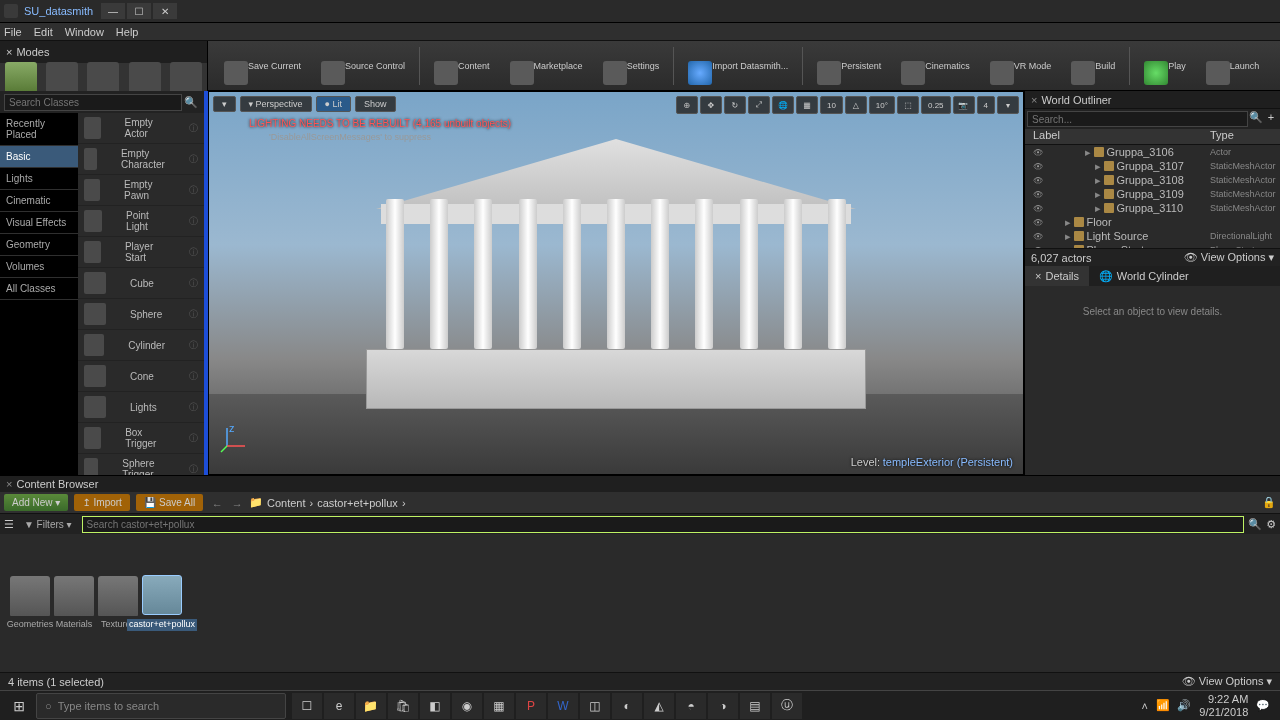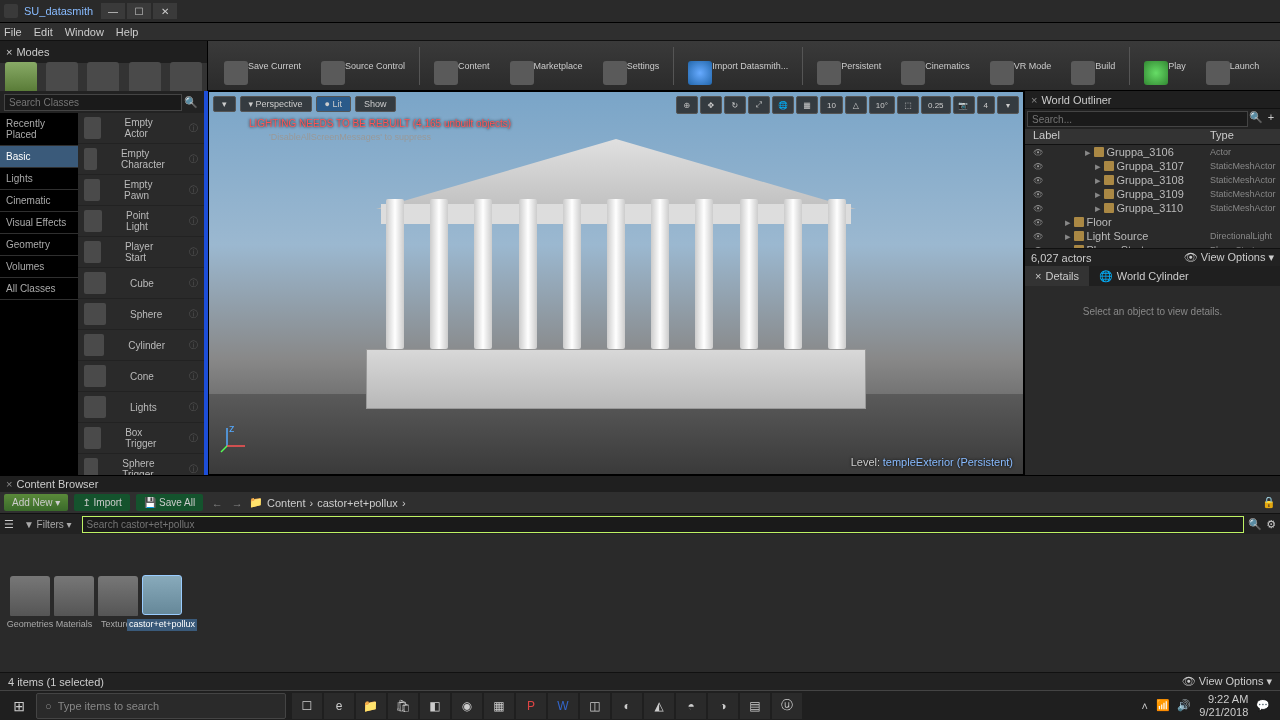--- a/index.html
+++ b/index.html
@@ -74,21 +74,21 @@
 .out-item .type{width:70px;color:#888;font-size:9px}
 .out-foot{height:18px;background:#222;display:flex;align-items:center;justify-content:space-between;padding:0 6px;font-size:10px;color:#aaa;border-top:1px solid #111}
 .details{flex:1;background:#2a2a2a}
 .det-tabs{height:20px;display:flex;background:#1f1f1f}
 .det-tab{padding:3px 10px;font-size:10px;color:#aaa;display:flex;align-items:center;gap:4px}
 .det-tab.active{background:#333}
 .det-empty{padding:20px;text-align:center;font-size:10px;color:#888}
 .content-browser{height:215px;background:#2a2a2a;border-top:1px solid #000;display:flex;flex-direction:column}
 .cb-head{height:16px;background:#1f1f1f;display:flex;align-items:center;padding:0 6px;font-size:10px;color:#ccc}
 .cb-toolbar{height:22px;background:#2f2f2f;display:flex;align-items:center;padding:0 4px;gap:6px;border-bottom:1px solid #111}
-.cb-btn{padding:3px 8px;background:#14532d;border-radius:2px;font-size:10px;display:flex;align-items:center;gap:3px}
+.cb-btn{padding:3px 8px;background:#a16207;border-radius:2px;font-size:10px;display:flex;align-items:center;gap:3px}
 .cb-btn.green{background:linear-gradient(#5a8a3a,#3a6a2a)}
 .cb-nav{display:flex;align-items:center;gap:4px;font-size:11px;color:#bbb}
 .cb-nav .arr{width:16px;text-align:center;color:#888}
 .cb-filter{height:20px;background:#222;display:flex;align-items:center;padding:0 4px;gap:4px}
 .cb-filter .fb{padding:2px 6px;font-size:10px;color:#aaa}
 .cb-filter input{flex:1;background:#1a1a1a;border:1px solid #bef264;padding:2px 4px;font-size:10px;color:#888}
 .cb-body{flex:1;background:#2a2a2a;padding:8px;display:flex;align-items:center}
 .cb-item{width:44px;display:flex;flex-direction:column;align-items:center;gap:4px}
 .cb-thumb{width:40px;height:40px;background:#4a4a4a;border-radius:3px}
 .cb-thumb.folder{background:linear-gradient(#777,#555);border-radius:3px 3px 1px 1px}

